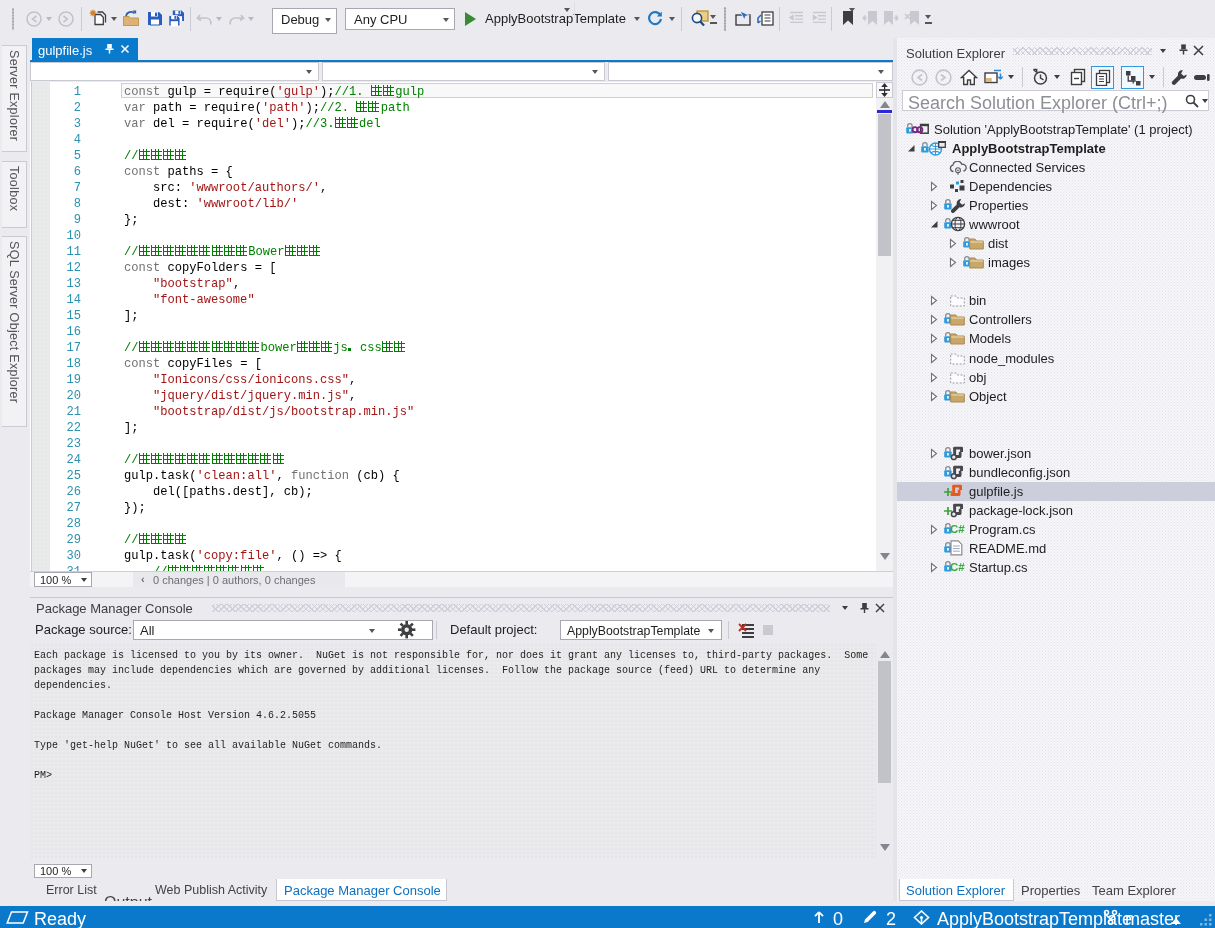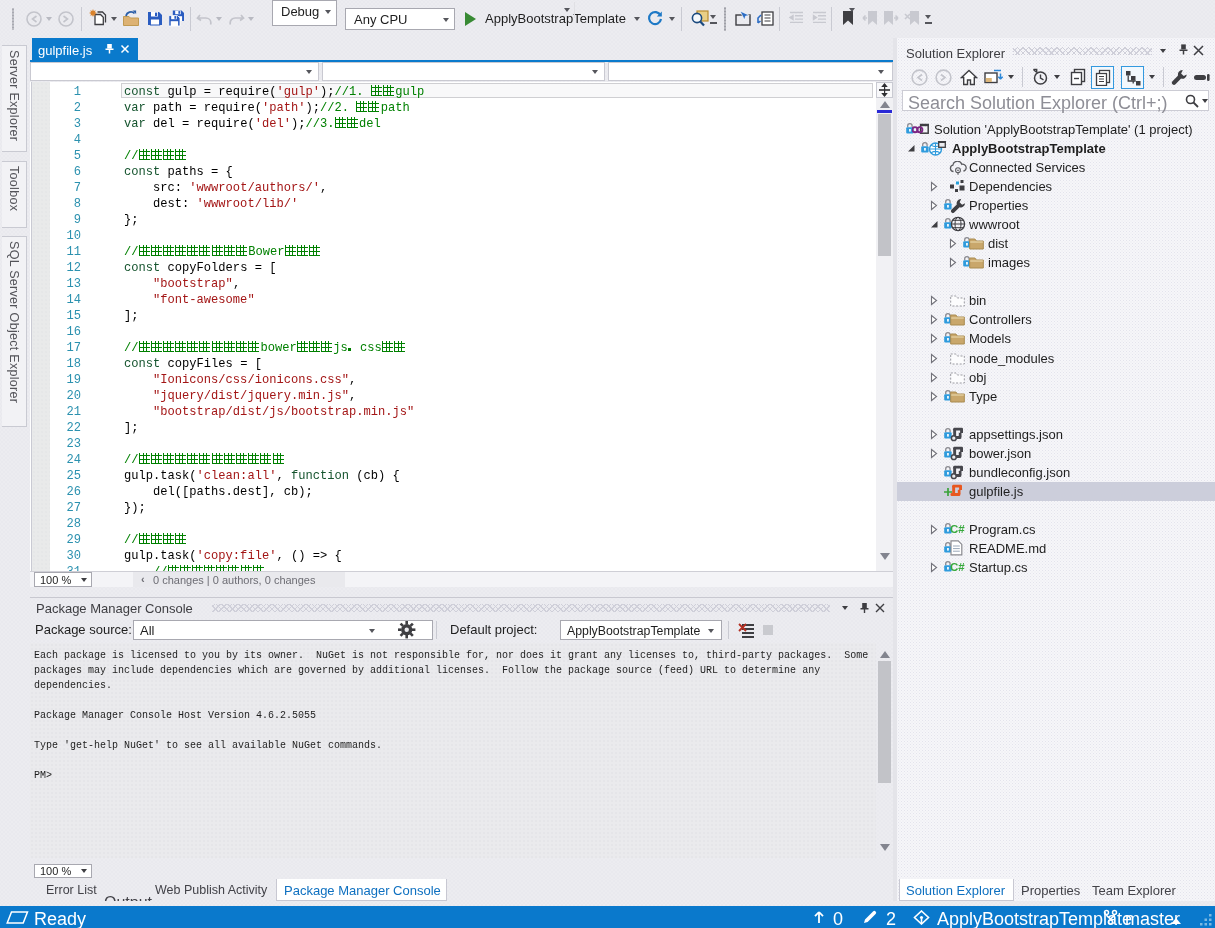--- a/index.html
+++ b/index.html
@@ -4,21 +4,21 @@
 html,body{width:1215px;height:928px;overflow:hidden;font-family:"Liberation Sans",sans-serif}
 .ab{position:absolute}
 .tex{background-color:#e9e9ee;background-image:radial-gradient(rgba(255,255,255,.95) .62px,transparent .72px),radial-gradient(rgba(255,255,255,.95) .62px,transparent .72px);background-size:4px 4px;background-position:0 0,2px 2px}
 .tex2{background-color:#f6f6f9;background-image:radial-gradient(#e3e3ec .7px,transparent .8px),radial-gradient(#e6e6ee .7px,transparent .8px);background-size:3px 3px;background-position:0 0,1.5px 1.5px}
 .hatch{background-image:repeating-linear-gradient(45deg,#cfcfd9 0 1px,transparent 1px 4px),repeating-linear-gradient(-45deg,#cfcfd9 0 1px,transparent 1px 4px)}
 .sep{width:1px;background:#c9cad2}
 .combo{background:#fff;border:1px solid #a8a8b0;position:absolute;font-size:13px;color:#1e1e1e}
 .car{position:absolute;width:0;height:0;border-left:3.5px solid transparent;border-right:3.5px solid transparent;border-top:4px solid #55565c}
 .carL{position:absolute;width:0;height:0;border-left:3.5px solid transparent;border-right:3.5px solid transparent;border-top:4px solid #b8b9c1}
 pre{font-family:"Liberation Mono",monospace}
-.kw{color:#14532d}.st{color:#a31515}.cm{color:#008000}
+.kw{color:#737373}.st{color:#a31515}.cm{color:#008000}
 .h{display:inline-block;width:11px;height:11px;margin-right:1.2px;vertical-align:-1px;background-image:repeating-linear-gradient(90deg,currentColor 0 1px,transparent 1px 3.6px),repeating-linear-gradient(0deg,currentColor 0 1px,transparent 1px 4px)}
 .hp{display:inline-block;width:3px;height:3px;margin-right:9.2px;vertical-align:0px;background:currentColor}
 .trow{position:absolute;left:0;width:318px;height:19.1px;font-size:13px;color:#1e1e1e;white-space:nowrap}
 .trow span.t{position:absolute;top:2px}
 .ticon{position:absolute;top:1px}
 svg{display:block}
 </style></head>
 <body>
 
 <div id="toolbar" class="ab tex" style="left:0;top:0;width:1215px;height:38px">
@@ -77,21 +77,21 @@
 
  <svg class="ab" style="left:196px;top:11px" width="17" height="16">
       <path d="M4 4 L1.5 7 L5 9.5 M1.8 7 h8 a5 4.5 0 0 1 5 4.5 v2" fill="none" stroke="#c3c4cb" stroke-width="1.7"></path>
     </svg>
  <span class="carL" style="left:216px;top:17px"></span>
  <svg class="ab" style="left:228px;top:11px" width="17" height="16">
       <path d="M13 4 L15.5 7 L12 9.5 M15.2 7 h-8 a5 4.5 0 0 0 -5 4.5 v2" fill="none" stroke="#c3c4cb" stroke-width="1.7"></path>
     </svg>
  <span class="carL" style="left:248px;top:17px"></span>
 
- <div class="combo" style="left:272px;top:0;width:65px;height:26px">
+ <div class="combo" style="left:272px;top:8px;width:65px;height:26px">
       <span style="position:absolute;left:8px;top:3px">Debug</span>
       <span class="car" style="left:52px;top:9px"></span>
     </div>
  <div class="combo" style="left:345px;top:8px;width:110px;height:22px">
       <span style="position:absolute;left:8px;top:3px">Any CPU</span>
       <span class="car" style="left:97px;top:9px"></span>
     </div>
 
  <svg class="ab" style="left:464px;top:11px" width="13" height="16">
       <path d="M1 1 L12 8 L1 15 z" fill="#388a34"></path>
@@ -611,96 +611,91 @@
       </svg>
       <svg class="ticon" style="left:46px;top:2px" width="10" height="14">
         <path d="M2.7 5.2 V3.8 a2.2 2.2 0 0 1 4.4 0 V5.2" fill="none" stroke="#8a8a90" stroke-width="1.3"></path>
         <rect x="1.2" y="5.2" width="7.4" height="6.4" rx="1" fill="#2f9bdd"></rect>
         <rect x="4.1" y="7" width="1.7" height="2.6" fill="#fff"></rect>
       </svg>
       <svg class="ticon" style="left:53px;top:3px" width="15" height="13">
         <path d="M.7 2 h5.2 l1.5 2 h6.9 v8 H.7 z" fill="#c9a76b" stroke="#a98b50" stroke-width="1"></path>
         <path d="M1.2 5 h12.6" stroke="#e8d5a8" stroke-width="1.2"></path>
       </svg>
-      <span class="t" style="left:72px">Type</span>
-    </div>
- <div class="trow" style="top:386.8px">
+      <span class="t" style="left:72px">Object</span>
+    </div>
+ <div class="trow" style="top:405.9px">
       <svg class="ticon" style="left:33px;top:4px" width="8" height="11">
         <path d="M1.5 1.5 L6.5 5.5 L1.5 9.5 z" fill="#fff" stroke="#72727a" stroke-width="1.1"></path>
       </svg>
       <svg class="ticon" style="left:46px;top:2px" width="10" height="14">
         <path d="M2.7 5.2 V3.8 a2.2 2.2 0 0 1 4.4 0 V5.2" fill="none" stroke="#8a8a90" stroke-width="1.3"></path>
         <rect x="1.2" y="5.2" width="7.4" height="6.4" rx="1" fill="#2f9bdd"></rect>
         <rect x="4.1" y="7" width="1.7" height="2.6" fill="#fff"></rect>
       </svg>
       <svg class="ticon" style="left:53px;top:1px" width="16" height="16">
         <g fill="#47474d">
           <rect x="3.2" y="1.7" width="9.8" height="2.9" rx="1.2"></rect>
           <rect x="10.1" y="3.2" width="2.9" height="3.8"></rect>
           <rect x="3.2" y="3" width="2.9" height="7.6"></rect>
           <rect x="1.5" y="9.9" width="9.8" height="3" rx="1.2"></rect>
           <rect x="8.8" y="6.8" width="2.7" height="4.4"></rect>
         </g>
         <circle cx="3.8" cy="12.2" r="2.4" stroke="#47474d" stroke-width="1.5" fill="#ebebee"></circle>
       </svg>
-      <span class="t" style="left:72px">appsettings.json</span>
-    </div>
- <div class="trow" style="top:405.9px">
-      <svg class="ticon" style="left:33px;top:4px" width="8" height="11">
-        <path d="M1.5 1.5 L6.5 5.5 L1.5 9.5 z" fill="#fff" stroke="#72727a" stroke-width="1.1"></path>
-      </svg>
+      <span class="t" style="left:72px">bower.json</span>
+    </div>
+ <div class="trow" style="top:424.9px">
       <svg class="ticon" style="left:46px;top:2px" width="10" height="14">
         <path d="M2.7 5.2 V3.8 a2.2 2.2 0 0 1 4.4 0 V5.2" fill="none" stroke="#8a8a90" stroke-width="1.3"></path>
         <rect x="1.2" y="5.2" width="7.4" height="6.4" rx="1" fill="#2f9bdd"></rect>
         <rect x="4.1" y="7" width="1.7" height="2.6" fill="#fff"></rect>
       </svg>
       <svg class="ticon" style="left:53px;top:1px" width="16" height="16">
         <g fill="#47474d">
           <rect x="3.2" y="1.7" width="9.8" height="2.9" rx="1.2"></rect>
           <rect x="10.1" y="3.2" width="2.9" height="3.8"></rect>
           <rect x="3.2" y="3" width="2.9" height="7.6"></rect>
           <rect x="1.5" y="9.9" width="9.8" height="3" rx="1.2"></rect>
           <rect x="8.8" y="6.8" width="2.7" height="4.4"></rect>
         </g>
         <circle cx="3.8" cy="12.2" r="2.4" stroke="#47474d" stroke-width="1.5" fill="#ebebee"></circle>
       </svg>
-      <span class="t" style="left:72px">bower.json</span>
-    </div>
- <div class="trow" style="top:424.9px">
-      <svg class="ticon" style="left:46px;top:2px" width="10" height="14">
-        <path d="M2.7 5.2 V3.8 a2.2 2.2 0 0 1 4.4 0 V5.2" fill="none" stroke="#8a8a90" stroke-width="1.3"></path>
-        <rect x="1.2" y="5.2" width="7.4" height="6.4" rx="1" fill="#2f9bdd"></rect>
-        <rect x="4.1" y="7" width="1.7" height="2.6" fill="#fff"></rect>
+      <span class="t" style="left:72px">bundleconfig.json</span>
+    </div>
+ <div class="trow" style="top:444.0px;background:#cccedb">
+      <svg class="ticon" style="left:46px;top:5px" width="10" height="10">
+        <path d="M5 1 v8 M1 5 h8" stroke="#3ba33b" stroke-width="1.7"></path>
+      </svg>
+      <svg class="ticon" style="left:52px;top:1px" width="16" height="16">
+        <g fill="#e8571f">
+          <rect x="3.2" y="1.7" width="9.8" height="2.9" rx="1.2"></rect>
+          <rect x="10.1" y="3.2" width="2.9" height="3.8"></rect>
+          <rect x="3.2" y="3" width="2.9" height="7.6"></rect>
+          <rect x="1.5" y="9.9" width="9.8" height="3" rx="1.2"></rect>
+          <rect x="8.8" y="6.8" width="2.7" height="4.4"></rect>
+        </g>
+      </svg>
+      <span class="t" style="left:72px">gulpfile.js</span>
+    </div>
+ <div class="trow" style="top:463.1px">
+      <svg class="ticon" style="left:46px;top:5px" width="10" height="10">
+        <path d="M5 1 v8 M1 5 h8" stroke="#3ba33b" stroke-width="1.7"></path>
       </svg>
       <svg class="ticon" style="left:53px;top:1px" width="16" height="16">
         <g fill="#47474d">
           <rect x="3.2" y="1.7" width="9.8" height="2.9" rx="1.2"></rect>
           <rect x="10.1" y="3.2" width="2.9" height="3.8"></rect>
           <rect x="3.2" y="3" width="2.9" height="7.6"></rect>
           <rect x="1.5" y="9.9" width="9.8" height="3" rx="1.2"></rect>
           <rect x="8.8" y="6.8" width="2.7" height="4.4"></rect>
         </g>
         <circle cx="3.8" cy="12.2" r="2.4" stroke="#47474d" stroke-width="1.5" fill="#ebebee"></circle>
       </svg>
-      <span class="t" style="left:72px">bundleconfig.json</span>
-    </div>
- <div class="trow" style="top:444.0px;background:#cccedb">
-      <svg class="ticon" style="left:46px;top:5px" width="10" height="10">
-        <path d="M5 1 v8 M1 5 h8" stroke="#3ba33b" stroke-width="1.7"></path>
-      </svg>
-      <svg class="ticon" style="left:52px;top:1px" width="16" height="16">
-        <g fill="#e8571f">
-          <rect x="3.2" y="1.7" width="9.8" height="2.9" rx="1.2"></rect>
-          <rect x="10.1" y="3.2" width="2.9" height="3.8"></rect>
-          <rect x="3.2" y="3" width="2.9" height="7.6"></rect>
-          <rect x="1.5" y="9.9" width="9.8" height="3" rx="1.2"></rect>
-          <rect x="8.8" y="6.8" width="2.7" height="4.4"></rect>
-        </g>
-      </svg>
-      <span class="t" style="left:72px">gulpfile.js</span>
+      <span class="t" style="left:72px">package-lock.json</span>
     </div>
  <div class="trow" style="top:482.2px">
       <svg class="ticon" style="left:33px;top:4px" width="8" height="11">
         <path d="M1.5 1.5 L6.5 5.5 L1.5 9.5 z" fill="#fff" stroke="#72727a" stroke-width="1.1"></path>
       </svg>
       <svg class="ticon" style="left:46px;top:2px" width="10" height="14">
         <path d="M2.7 5.2 V3.8 a2.2 2.2 0 0 1 4.4 0 V5.2" fill="none" stroke="#8a8a90" stroke-width="1.3"></path>
         <rect x="1.2" y="5.2" width="7.4" height="6.4" rx="1" fill="#2f9bdd"></rect>
         <rect x="4.1" y="7" width="1.7" height="2.6" fill="#fff"></rect>
       </svg>

